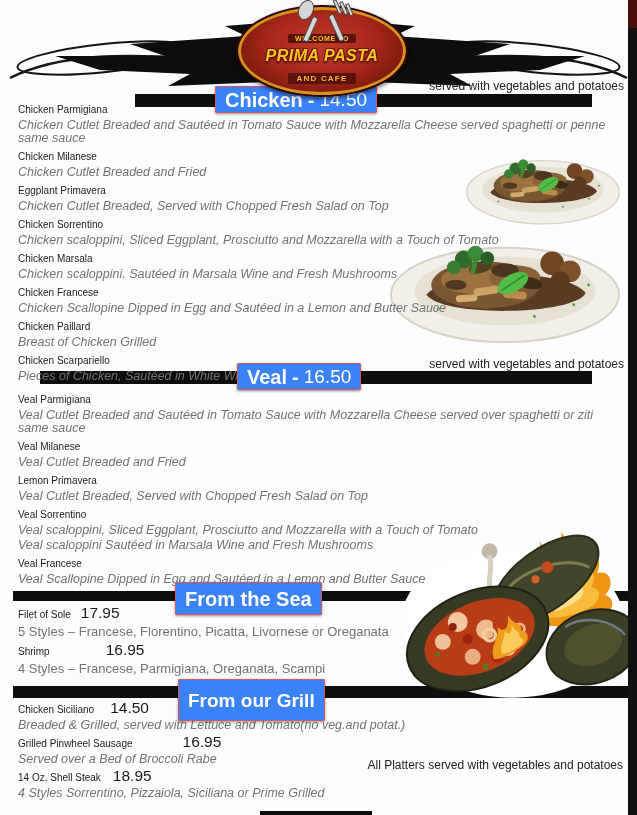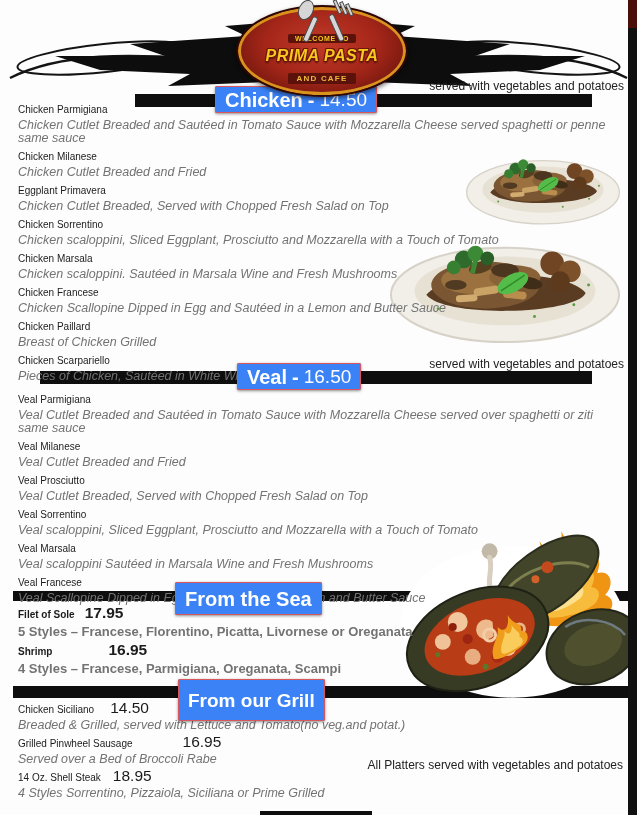--- a/index.html
+++ b/index.html
@@ -47,21 +47,21 @@
 
   #section-veal .section-note{top:357px;right:13px;}
   #section-veal .section-bar{left:40px;top:371px;width:552px;height:13px;}
   #section-veal .section-badge{left:237px;top:363px;height:27px;}
   #section-veal .items{top:389px;}
 
   #section-sea .section-bar{left:13px;top:591px;width:624px;height:10px;}
   #section-sea .section-badge{left:175px;top:582px;height:33px;}
   #section-sea .items{top:604px;}
   #section-sea .item-desc{font-style:normal;font-size:13px;line-height:14px;padding-top:2px;}
-  #section-sea .item{margin-bottom:2px;font-weight:bold;}
+  #section-sea .item{margin-bottom:2px;}
   #section-sea .item:nth-child(1) .item-price{margin-left:10px;}
   #section-sea .item:nth-child(2) .item-price{margin-left:56px;}
 
   #section-grill .section-bar{left:13px;top:686px;width:617px;height:12px;}
   #section-grill .section-badge{left:178px;top:679px;height:42px;}
   #section-grill .badge-title{font-size:19px;}
   #section-grill .items{top:699px;}
   #section-grill .item:nth-child(1) .item-price{margin-left:16px;}
   #section-grill .item:nth-child(2) .item-price{margin-left:50px;}
   #section-grill .item:nth-child(3) .item-price{margin-left:12px;}
@@ -240,29 +240,28 @@
     <div class="items">
         <div class="item">
           <div class="item-head"><span class="item-name">Veal Parmigiana</span></div>
           <div class="item-desc">Veal Cutlet Breaded and Sautéed in Tomato Sauce with Mozzarella Cheese served over spaghetti or ziti same sauce</div>
         </div>
         <div class="item">
           <div class="item-head"><span class="item-name">Veal Milanese</span></div>
           <div class="item-desc">Veal Cutlet Breaded and Fried</div>
         </div>
         <div class="item">
-          <div class="item-head"><span class="item-name">Veal Prosciutto</span></div>
+          <div class="item-head"><span class="item-name">Lemon Primavera</span></div>
           <div class="item-desc">Veal Cutlet Breaded, Served with Chopped Fresh Salad on Top</div>
         </div>
         <div class="item">
           <div class="item-head"><span class="item-name">Veal Sorrentino</span></div>
           <div class="item-desc">Veal scaloppini, Sliced Eggplant, Prosciutto and Mozzarella with a Touch of Tomato</div>
         </div>
         <div class="item">
-          <div class="item-head"><span class="item-name">Veal Marsala</span></div>
           <div class="item-desc">Veal scaloppini Sautéed in Marsala Wine and Fresh Mushrooms</div>
         </div>
         <div class="item">
           <div class="item-head"><span class="item-name">Veal Francese</span></div>
           <div class="item-desc">Veal Scallopine Dipped in Egg and Sautéed in a Lemon and Butter Sauce</div>
         </div>
       </div>
   </section>
 
   <section class="menu-section" id="section-sea">

